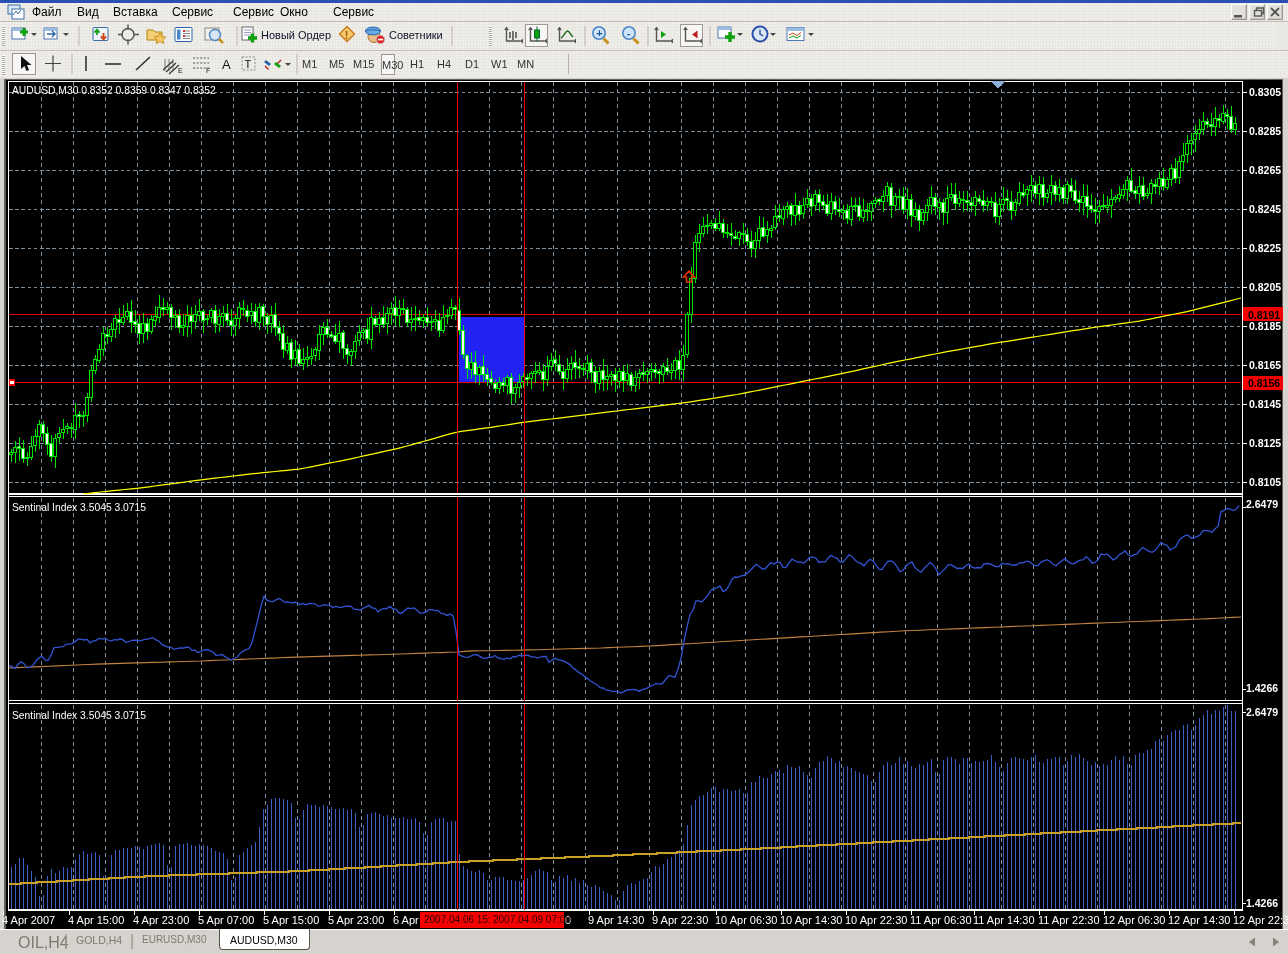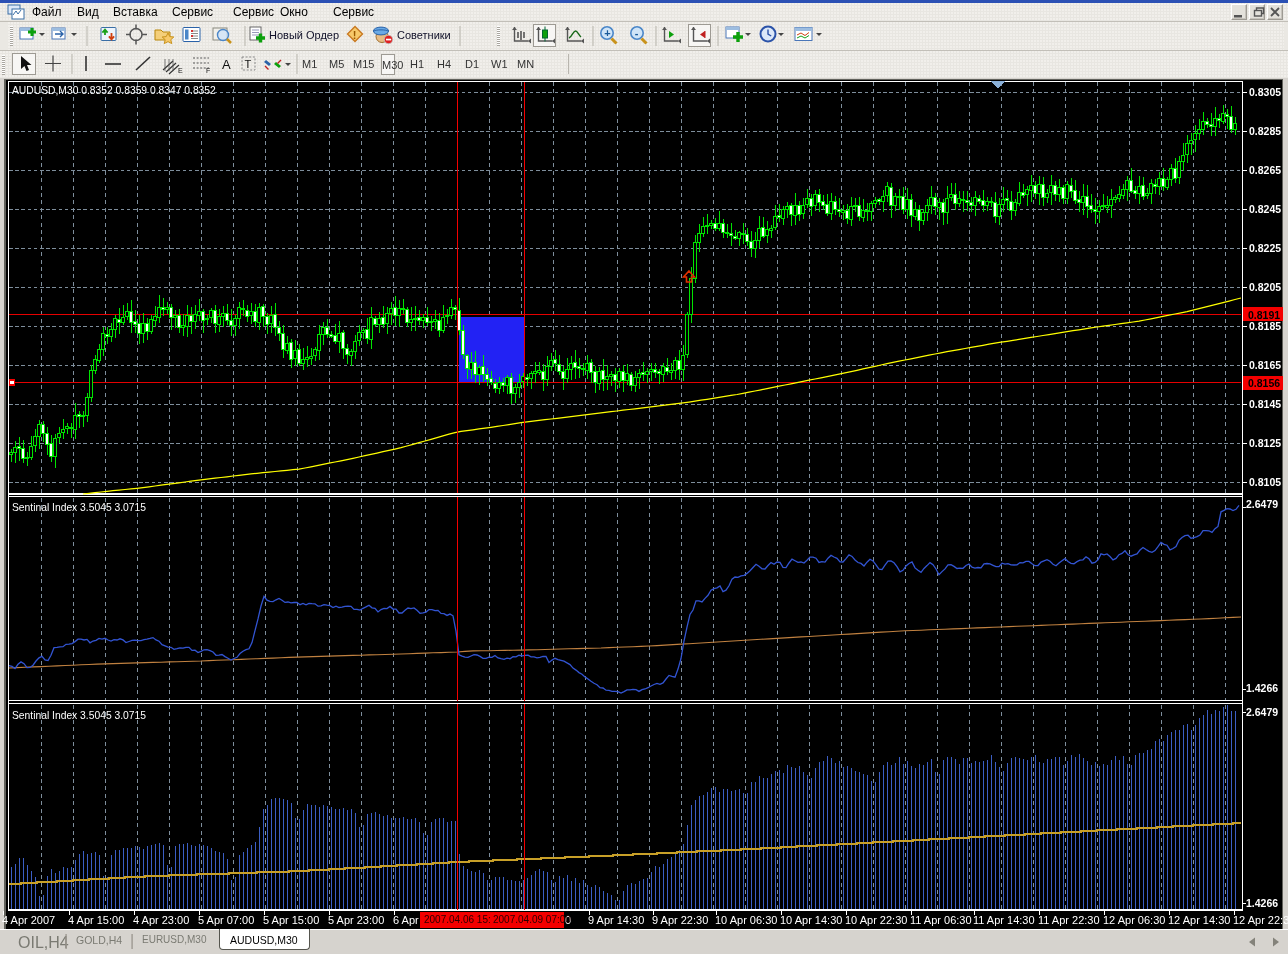--- a/index.html
+++ b/index.html
@@ -29,21 +29,21 @@
 <svg class="abs" style="left:1231px;top:1px" width="54" height="16" viewBox="0 0 54 16">
 <rect x="3" y="11" width="8" height="2.5" fill="#555"></rect>
 <g stroke="#555" fill="none" stroke-width="1.4">
         <rect x="23.5" y="6.5" width="7" height="5.5"></rect>
         <path d="M25.5 6.5v-2.5h7v5.5h-2.5"></path>
       </g>
 <path d="M40 4l4 4m0 0l4-4m-4 4l-4 4m4-4l4 4" stroke="#555" stroke-width="1.8" fill="none"></path>
 </svg>
 </div>
 <div class="abs" style="left:0;top:21px;width:1288px;height:1px;background:#c2bfb8"></div>
-<div class="abs" style="left:8px;top:22px;width:1276px;height:28px;background:#e8e6e1;background-image:radial-gradient(circle at 1px 1px, #f1efeb 30%, transparent 34%);background-size:3px 3px;padding-left:28px;">
+<div class="abs" style="left:0;top:22px;width:1276px;height:28px;background:#e8e6e1;background-image:radial-gradient(circle at 1px 1px, #f1efeb 30%, transparent 34%);background-size:3px 3px;padding-left:28px;">
 <div class="grip"></div>
 <svg class="abs" style="left:0;top:0" width="820" height="28" viewBox="0 0 820 28">
 <g>
         <rect x="12" y="6" width="13" height="11" fill="#fff" stroke="#4a76b8"></rect>
         <rect x="12" y="6" width="13" height="3" fill="#9dbde0"></rect>
         <path d="M20 10h8M24 6v8" stroke="#0ca00c" stroke-width="3"></path>
         <path d="M31 11l3 3 3-3z" fill="#444"></path>
       </g>
 <g>
         <rect x="44" y="6" width="13" height="11" fill="#fff" stroke="#4a76b8"></rect>

